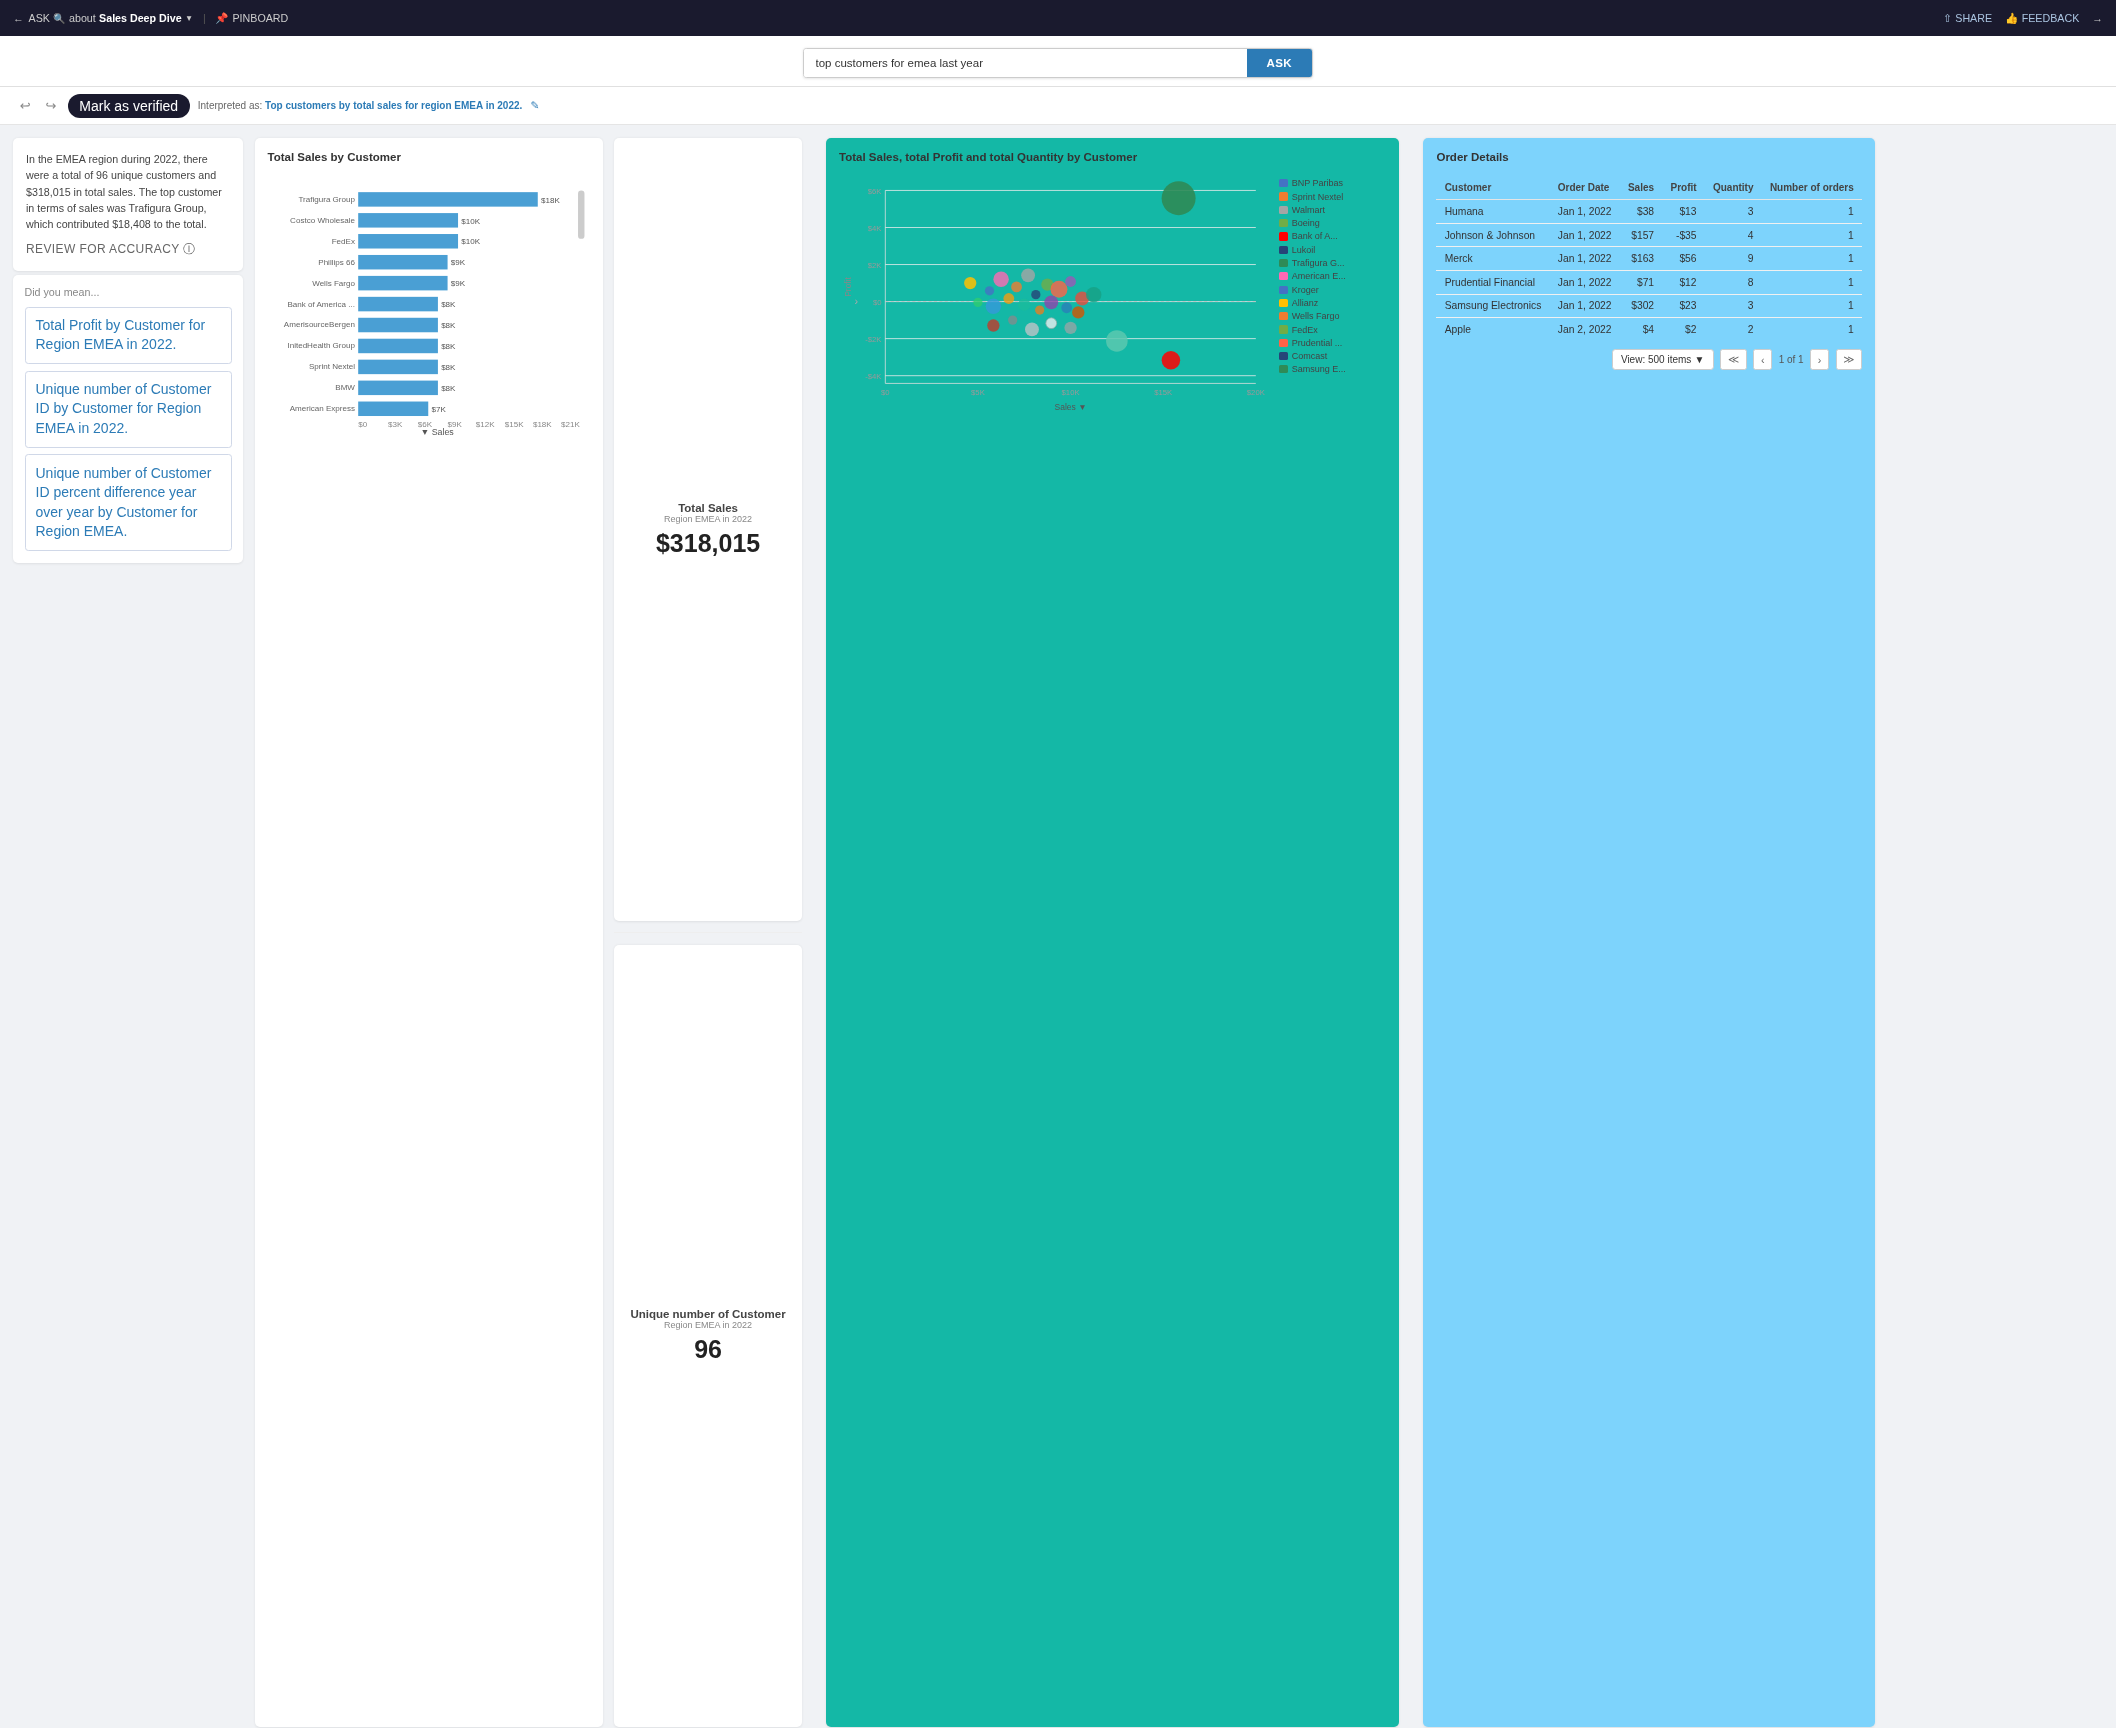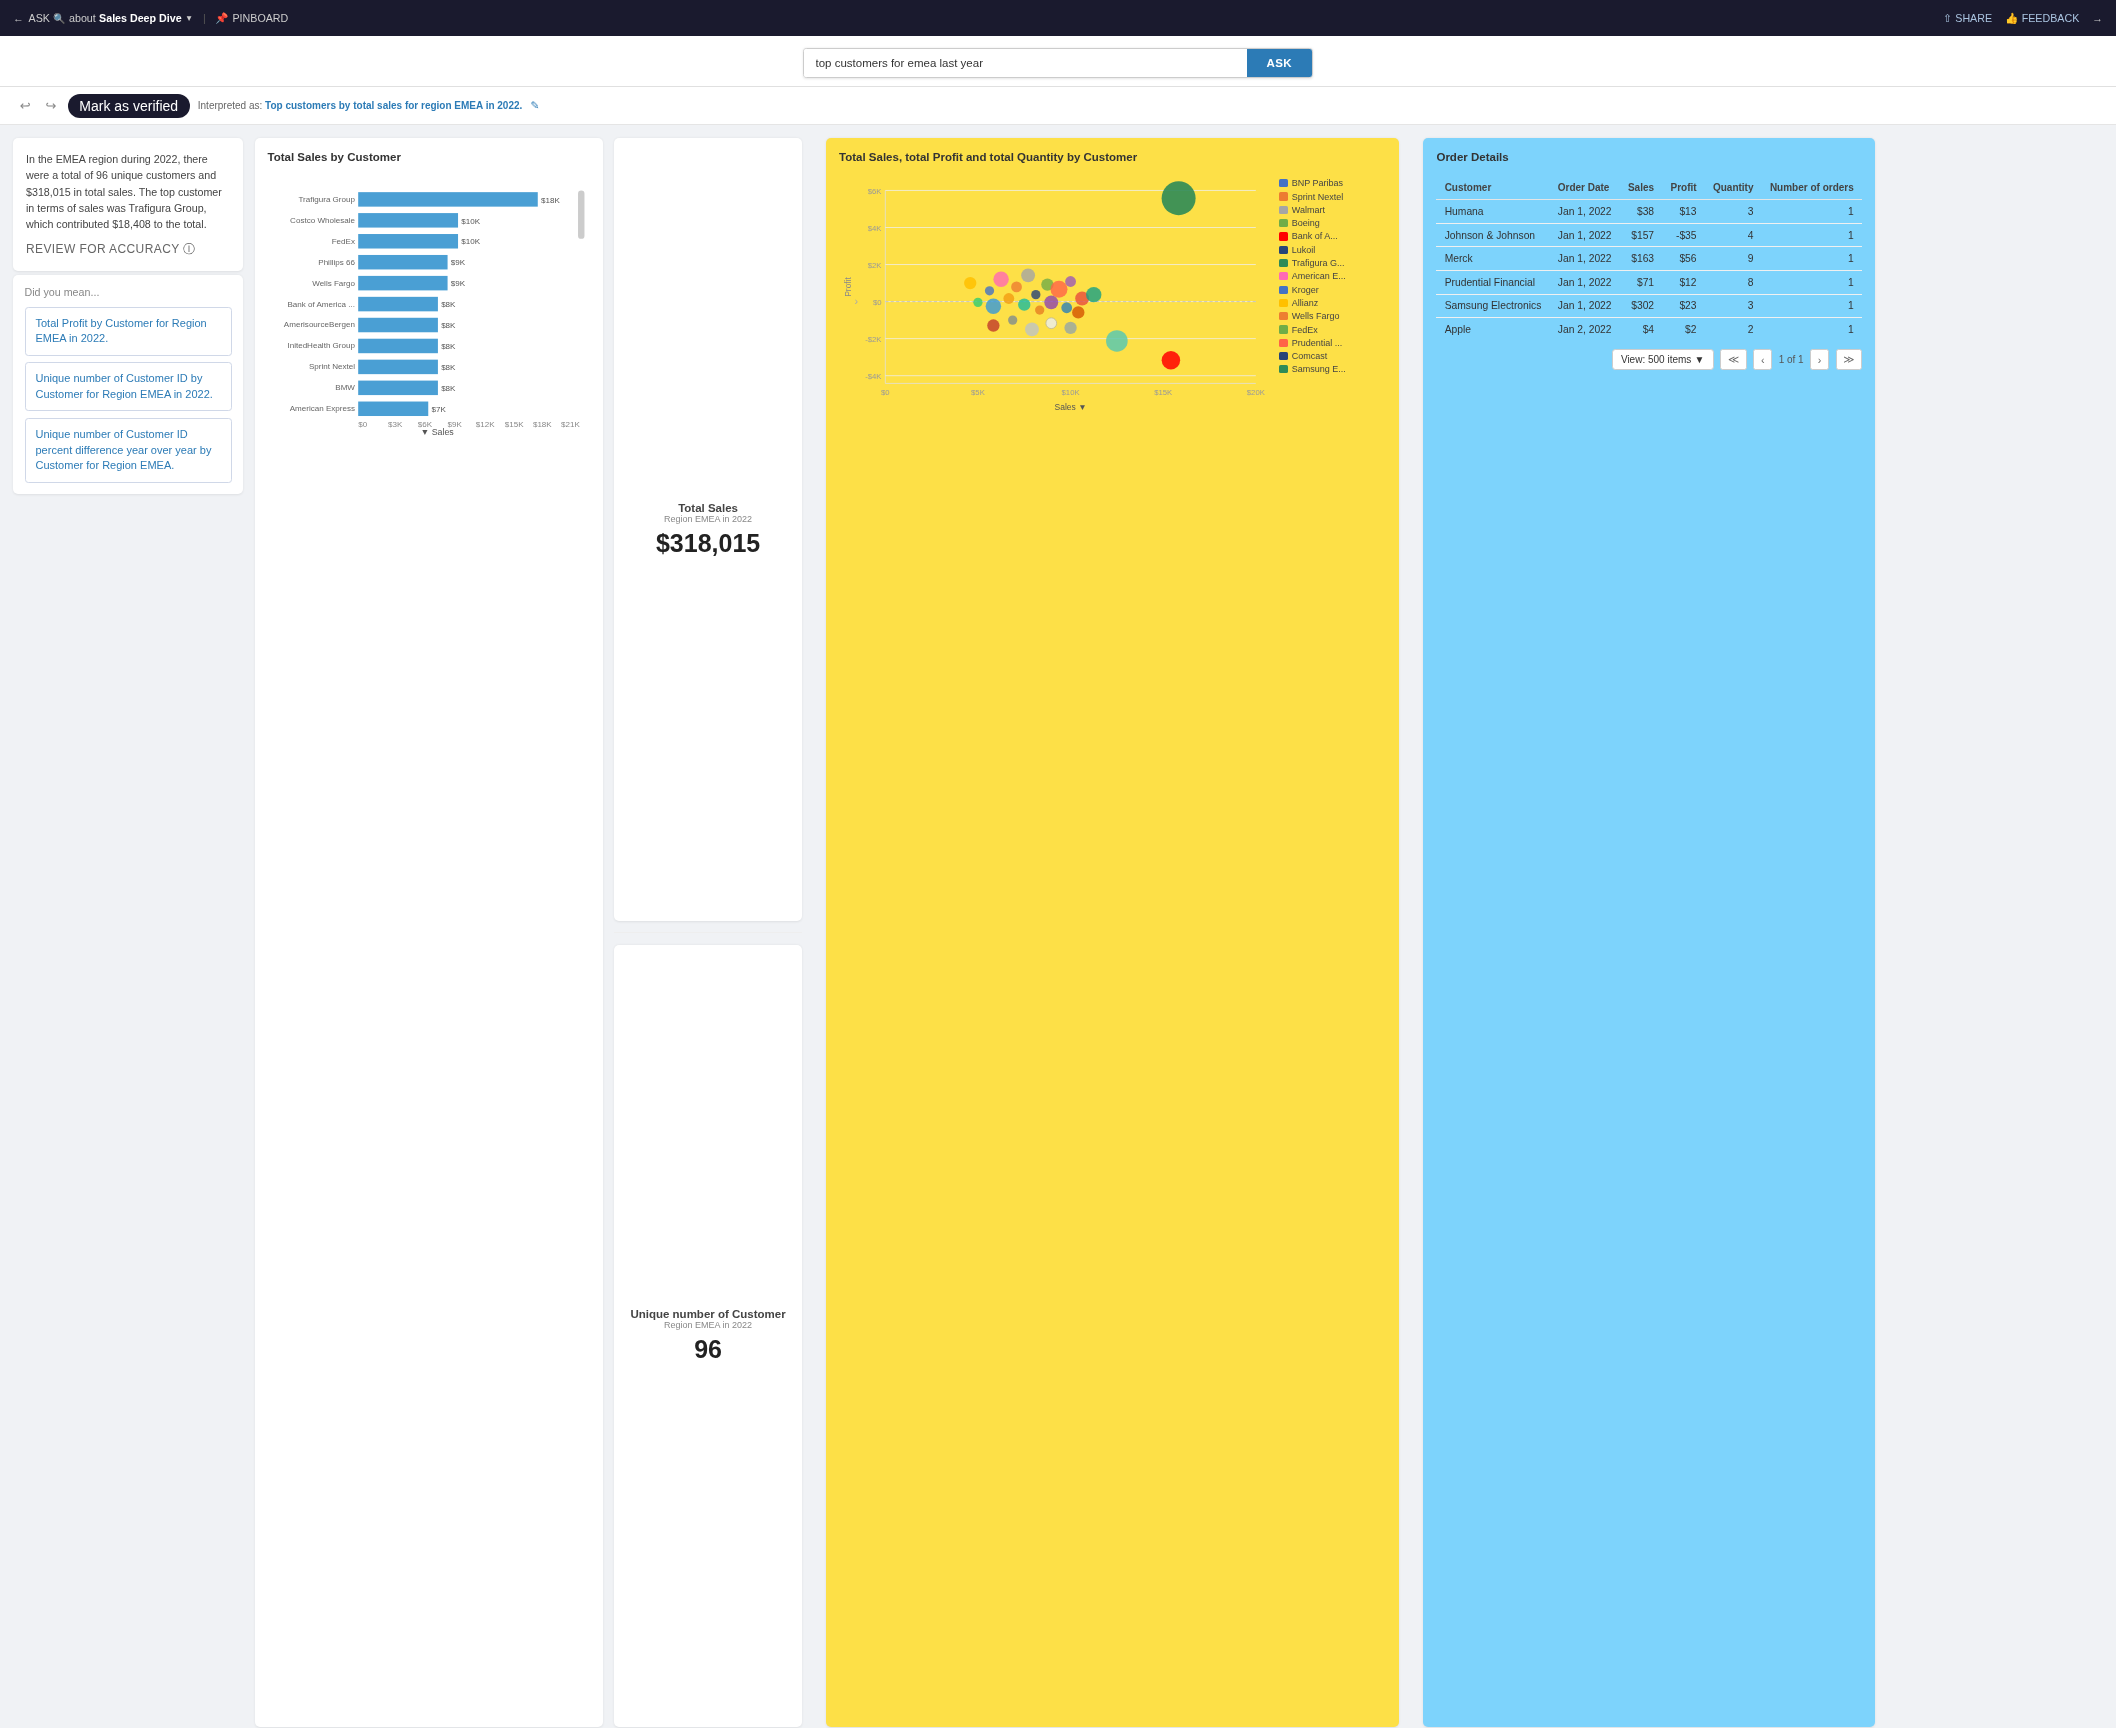--- a/index.html
+++ b/index.html
@@ -123,21 +123,21 @@
       border-radius: 5px;
       padding: 11.5px;
       box-shadow: 0 0.8px 2.5px rgba(0,0,0,0.08);
     }
     .did-you-mean-title { font-size: 10.7px; color: #888; margin-bottom: 8.2px; }
     .suggestion-item {
       border: 0.8px solid #d0d8e8;
       border-radius: 3.3px;
       padding: 8.2px 10px;
       margin-bottom: 6.6px;
-      font-size: 11px;
+      font-size: 14px;
       color: #2c7bb6;
       cursor: pointer;
       line-height: 1.4;
     }
     .suggestion-item:last-child { margin-bottom: 0; }
 
     
     .center-panel {
       flex: 1;
       display: flex;
@@ -175,21 +175,21 @@
       flex-direction: column;
       justify-content: center;
     }
     .kpi-title { font-size: 11.5px; font-weight: 600; color: #444; }
     .kpi-subtitle { font-size: 9px; color: #888; margin-bottom: 5px; }
     .kpi-value { font-size: 25px; font-weight: 700; color: #222; }
     .kpi-divider { border: none; border-top: 0.8px solid #eee; margin: 0; }
 
     
     .scatter-card {
-      background: #fde047;
+      background: #14b8a6;
       border-radius: 5px;
       padding: 13px;
       box-shadow: 0 0.8px 2.5px rgba(0,0,0,0.08);
     }
     .scatter-inner {
       display: flex;
       gap: 8.2px;
     }
     .scatter-area {
       flex: 1;

